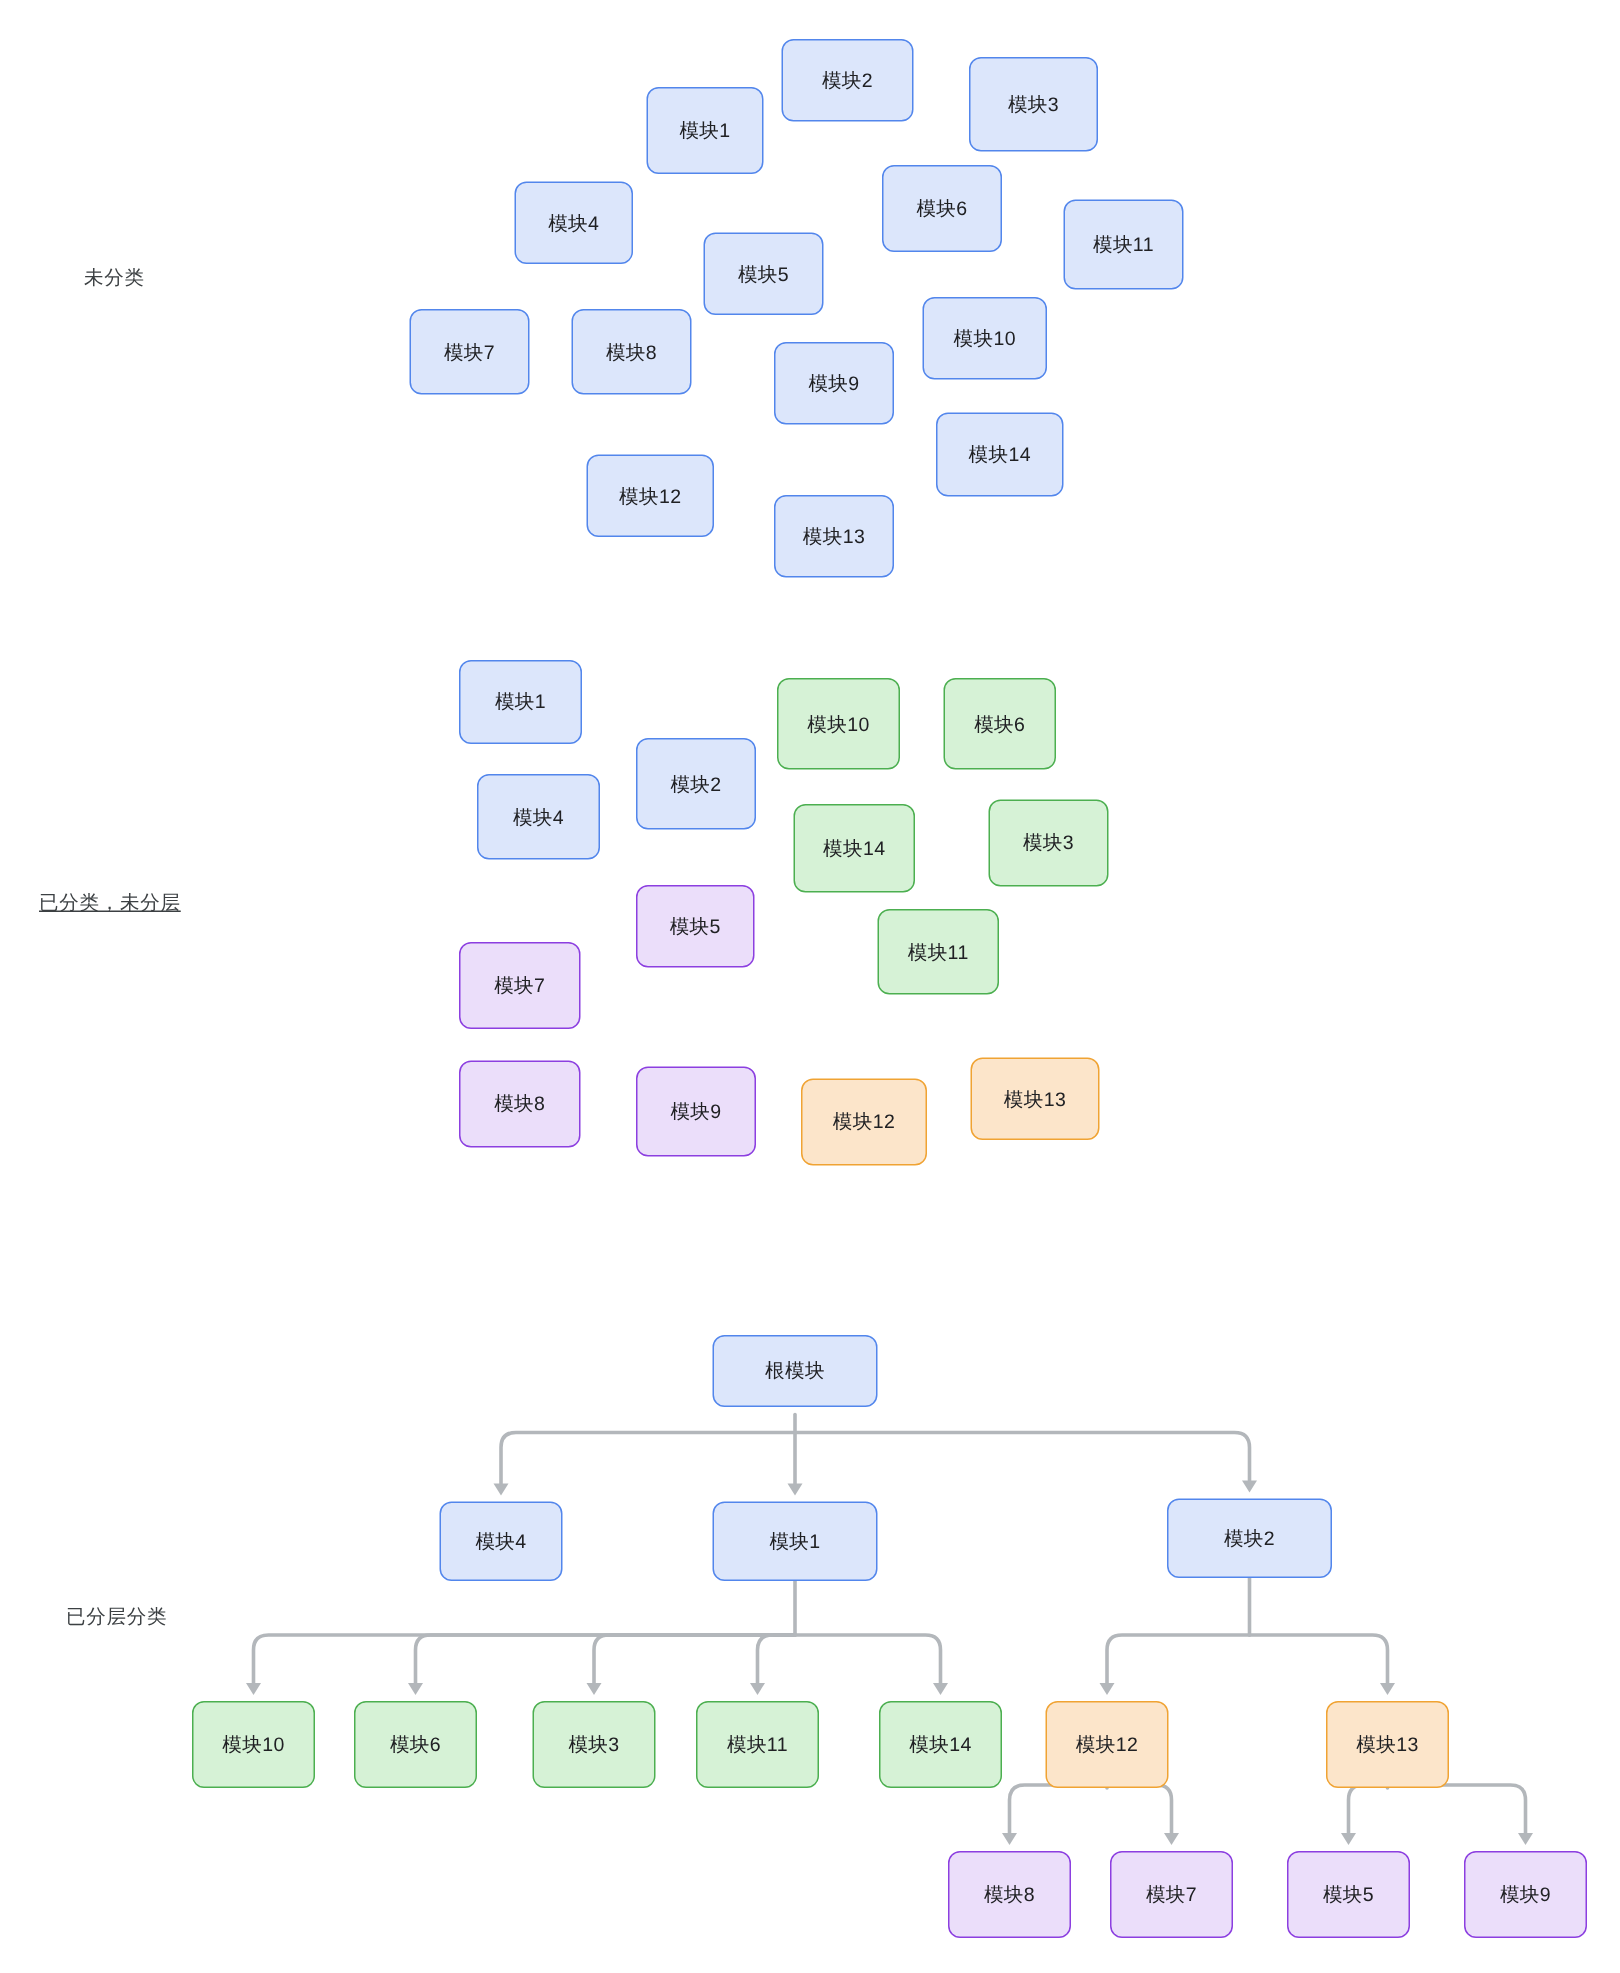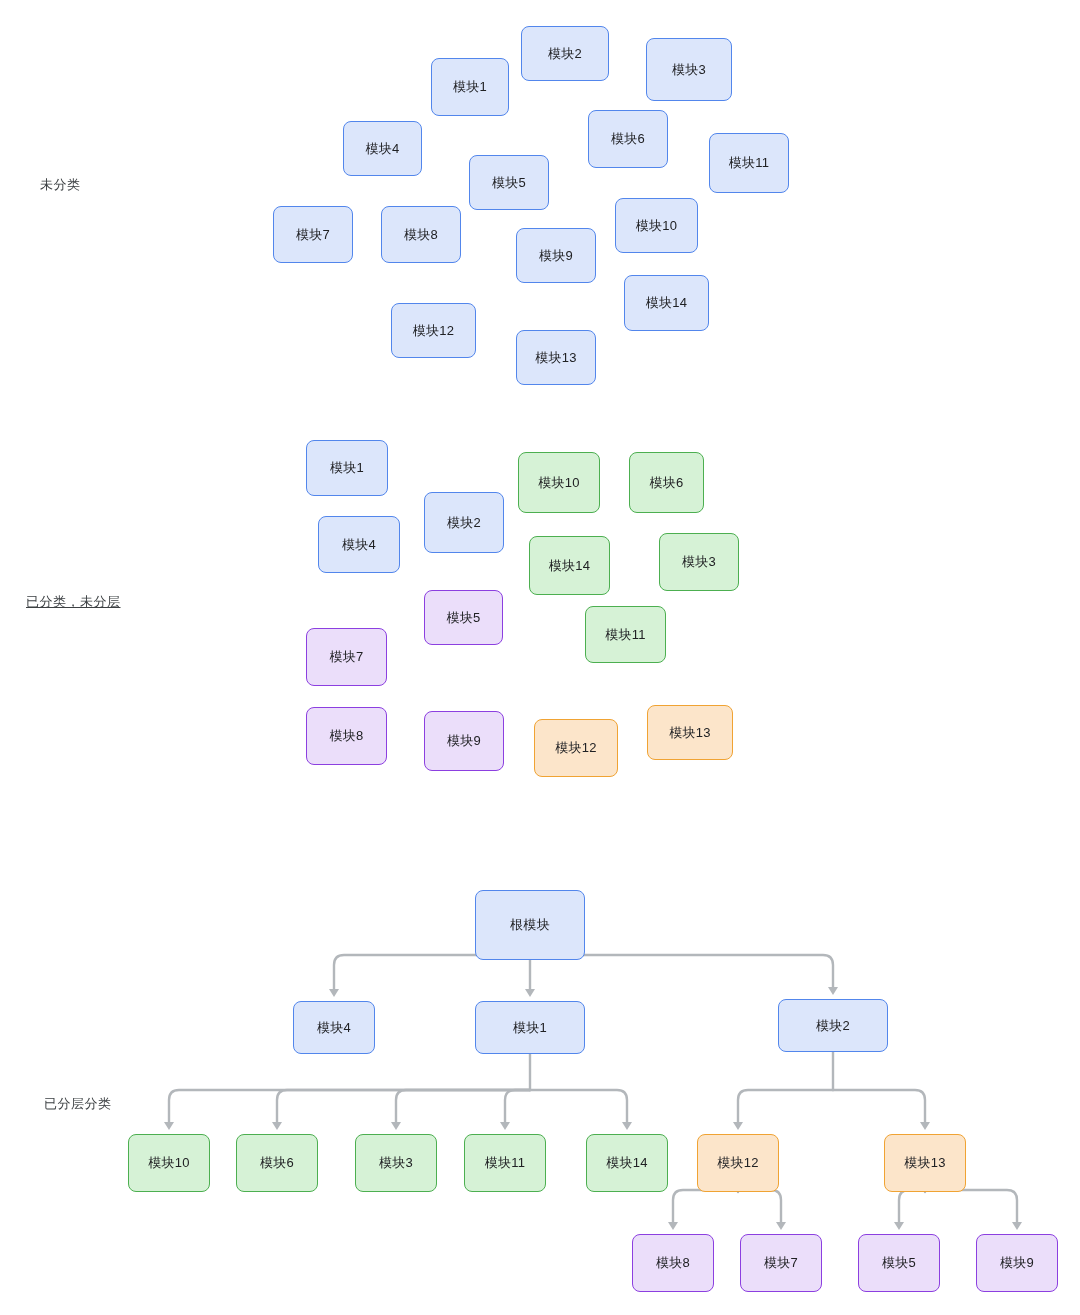--- a/index.html
+++ b/index.html
@@ -94,23 +94,23 @@
       <polygon points="668,1222 678,1222 673,1230"></polygon>
       <path d="M 738 1190 L 771 1190 Q 781 1190 781 1200 L 781 1224"></path>
       <polygon points="776,1222 786,1222 781,1230"></polygon>
       <path d="M 925 1192 L 925 1190"></path>
       <path d="M 925 1190 L 909 1190 Q 899 1190 899 1200 L 899 1224"></path>
       <polygon points="894,1222 904,1222 899,1230"></polygon>
       <path d="M 925 1190 L 1007 1190 Q 1017 1190 1017 1200 L 1017 1224"></path>
       <polygon points="1012,1222 1022,1222 1017,1230"></polygon>
     </svg>
 
-  <div class="row-label" style="left:40px;top:176px;text-align:center;">未分类</div>
+  <div class="row-label" style="left:56px;top:176px;text-align:center;">未分类</div>
   <div class="row-label" style="left:26px;top:593px;text-decoration:underline;">已分类，未分层</div>
-  <div class="row-label" style="left:44px;top:1095px;">已分层分类</div>
+  <div class="row-label" style="left:44px;top:1069px;">已分层分类</div>
 
   <div id="layer-unclassified">
       <div class="node blue" style="left: 521px; top: 26px; width: 88px; height: 55px;">
         <span>模块2</span>
       </div>
       <div class="node blue" style="left: 646px; top: 38px; width: 86px; height: 63px;">
         <span>模块3</span>
       </div>
       <div class="node blue" style="left: 431px; top: 58px; width: 78px; height: 58px;">
         <span>模块1</span>
@@ -187,21 +187,21 @@
         <span>模块8</span>
       </div>
       <div class="node purple" style="left: 424px; top: 711px; width: 80px; height: 60px;">
         <span>模块9</span>
       </div>
       <div class="node orange" style="left: 534px; top: 719px; width: 84px; height: 58px;">
         <span>模块12</span>
       </div>
     </div>
   <div id="layer-layered">
-      <div class="node blue" style="left: 475px; top: 890px; width: 110px; height: 70px;">
+      <div class="node blue" style="left: 475px; top: 890px; width: 110px; height: 48px;">
         <span>根模块</span>
       </div>
       <div class="node blue" style="left: 293px; top: 1001px; width: 82px; height: 53px;">
         <span>模块4</span>
       </div>
       <div class="node blue" style="left: 475px; top: 1001px; width: 110px; height: 53px;">
         <span>模块1</span>
       </div>
       <div class="node blue" style="left: 778px; top: 999px; width: 110px; height: 53px;">
         <span>模块2</span>

